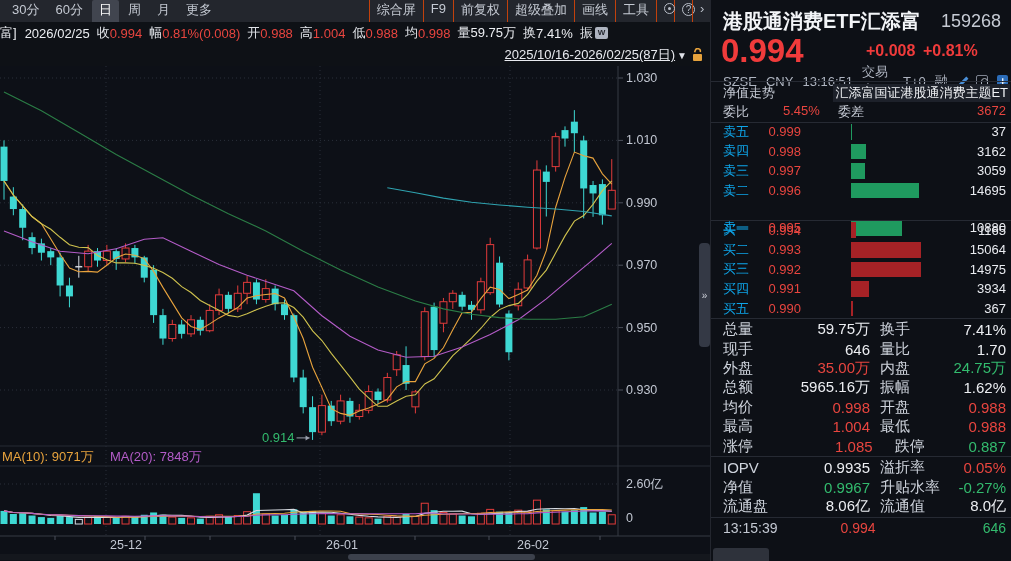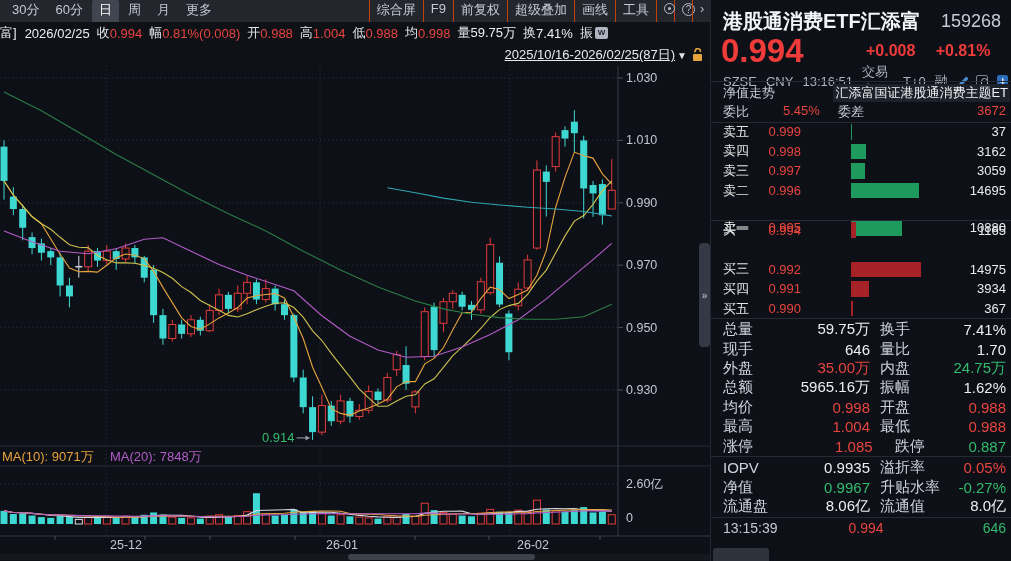--- a/index.html
+++ b/index.html
@@ -26,40 +26,40 @@
   #daterange .rng{text-decoration:underline;}
   #daterange .tri{font-size:10px;margin:0 4px 0 2px;color:#dfe2e8;}
   
   #panel{position:absolute;left:710px;top:0;width:301px;height:561px;background:#0d1016;border-left:1px solid #23262e;}
   .prow{position:absolute;left:0;width:301px;}
   .divider{position:absolute;left:0;width:301px;height:0;border-top:1px solid #262a33;}
   #ptitle{top:8px;left:12px;font-size:20px;font-weight:bold;color:#f2f4f7;width:210px;}
   #pcode{top:11px;right:10px;left:auto;text-align:right;font-size:18px;color:#c6cbd4;width:90px;}
   #pprice{top:32px;left:10px;font-size:33px;font-weight:bold;color:#f03b3b;width:140px;}
   #pchg{top:42px;left:155px;font-size:16px;font-weight:bold;color:#f03b3b;}
-  #pchgp{top:42px;right:8px;left:auto;width:80px;text-align:center;font-size:16px;font-weight:bold;color:#f03b3b;}
+  #pchgp{top:42px;right:8px;left:auto;width:80px;text-align:left;font-size:16px;font-weight:bold;color:#f03b3b;}
   #psub{top:63px;left:12px;font-size:13px;color:#aeb4c0;display:flex;align-items:center;gap:9px;width:285px;}
   .mini{display:inline-block;}
   #navrow{top:84px;left:12px;right:6px;font-size:13px;display:flex;width:287px;}
   #navrow .v{margin-left:auto;color:#f0f2f5;background:#1d212a;padding:0 2px;text-align:right;}
   #wbrow{top:103px;left:12px;font-size:13px;display:flex;width:283px;}
   #wbrow .sp{flex:1;}
   .book{position:absolute;left:0;width:301px;}
   .brow{position:absolute;left:12px;width:283px;height:19.6px;font-size:13px;display:flex;align-items:center;}
-  .brow .bl{width:34px;color:#e5e5e5;}
+  .brow .bl{width:34px;color:#0ea5e9;}
   .brow .bp{width:44px;text-align:right;color:#e8453f;}
   .brow .bars{position:absolute;left:128px;top:2px;bottom:2px;width:70px;}
   .brow .bar{position:absolute;left:0;top:0;height:100%;}
   .brow .bq{margin-left:auto;text-align:right;color:#e9ebf0;}
   .srow{position:absolute;left:12px;width:283px;height:19.4px;font-size:15px;display:flex;align-items:center;}
   .srow .sl{width:62px;color:#ced3dc;}
   .srow .sv1{width:85px;text-align:right;}
   .srow .sl2{width:76px;padding-left:10px;color:#ced3dc;}
   .srow .sv2{flex:1;text-align:right;}
-  #footrow{top:520px;left:12px;width:283px;font-size:14px;display:flex;gap:8px;}
+  #footrow{top:520px;left:12px;width:283px;font-size:14px;display:flex;}
   #footrow .ft{color:#c3c8d2;width:90px;}
   #footrow .fp{width:90px;text-align:center;}
   #footrow .fq{flex:1;text-align:right;}
   #paneltab{position:absolute;left:2px;top:548px;width:56px;height:13px;background:#2e323b;border-radius:3px 3px 0 0;}
   
   .icon-plus{width:13px;height:13px;background:#2b6cb8;color:#fff;font-size:11px;line-height:12px;text-align:center;border-radius:2px;font-weight:bold;}
   .icon-bell{width:14px;height:13px;border:1px solid #7d8390;border-radius:2px;position:relative;}
   .icon-bell:after{content:"";position:absolute;left:3.5px;top:2px;width:5px;height:5px;border:1px solid #aab0bb;border-radius:50% 50% 0 0;}
   .icon-pencil{width:13px;height:13px;position:relative;}
   .icon-pencil:after{content:"";position:absolute;left:1px;top:5px;width:11px;height:3px;background:#4a90d9;transform:rotate(-45deg);}
@@ -458,20 +458,28 @@
     <div class="divider" style="top:220px;"></div>
     <div id="bidbook" class="book" style="top:220.4px;height:98px;">
         <div class="brow" style="top: 0px;">
           <span class="bl">买一</span>
           <span class="bp">0.994</span>
           <span class="bars">
             <span class="bar" style="width: 5.4px; background: rgb(166, 34, 38);"></span>
           </span>
           <span class="bq">1165</span>
         </div>
+        <div class="brow" style="top: 19.6px;">
+          <span class="bl">买二</span>
+          <span class="bp">0.993</span>
+          <span class="bars">
+            <span class="bar" style="width: 70px; background: rgb(166, 34, 38);"></span>
+          </span>
+          <span class="bq">15064</span>
+        </div>
         <div class="brow" style="top: 39.2px;">
           <span class="bl">买三</span>
           <span class="bp">0.992</span>
           <span class="bars">
             <span class="bar" style="width: 69.6px; background: rgb(166, 34, 38);"></span>
           </span>
           <span class="bq">14975</span>
         </div>
         <div class="brow" style="top: 58.8px;">
           <span class="bl">买四</span>

